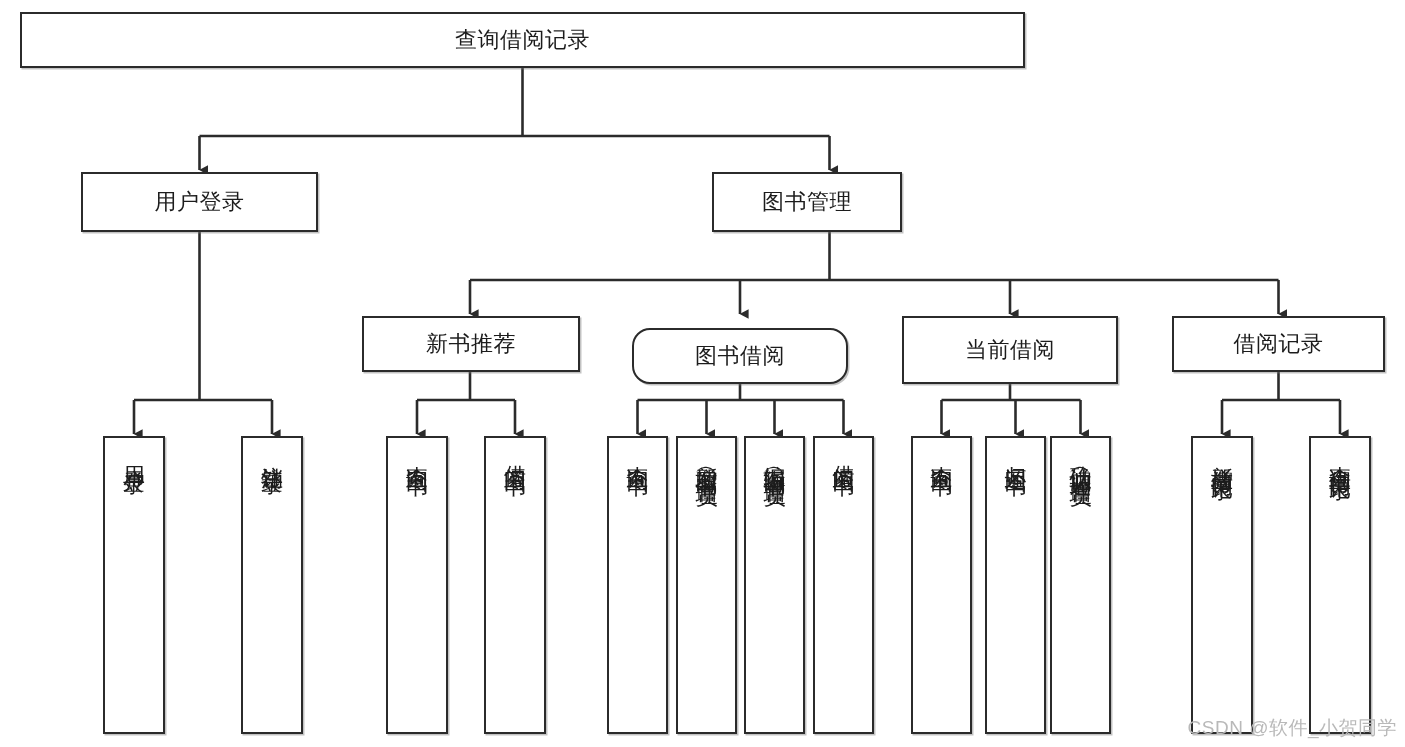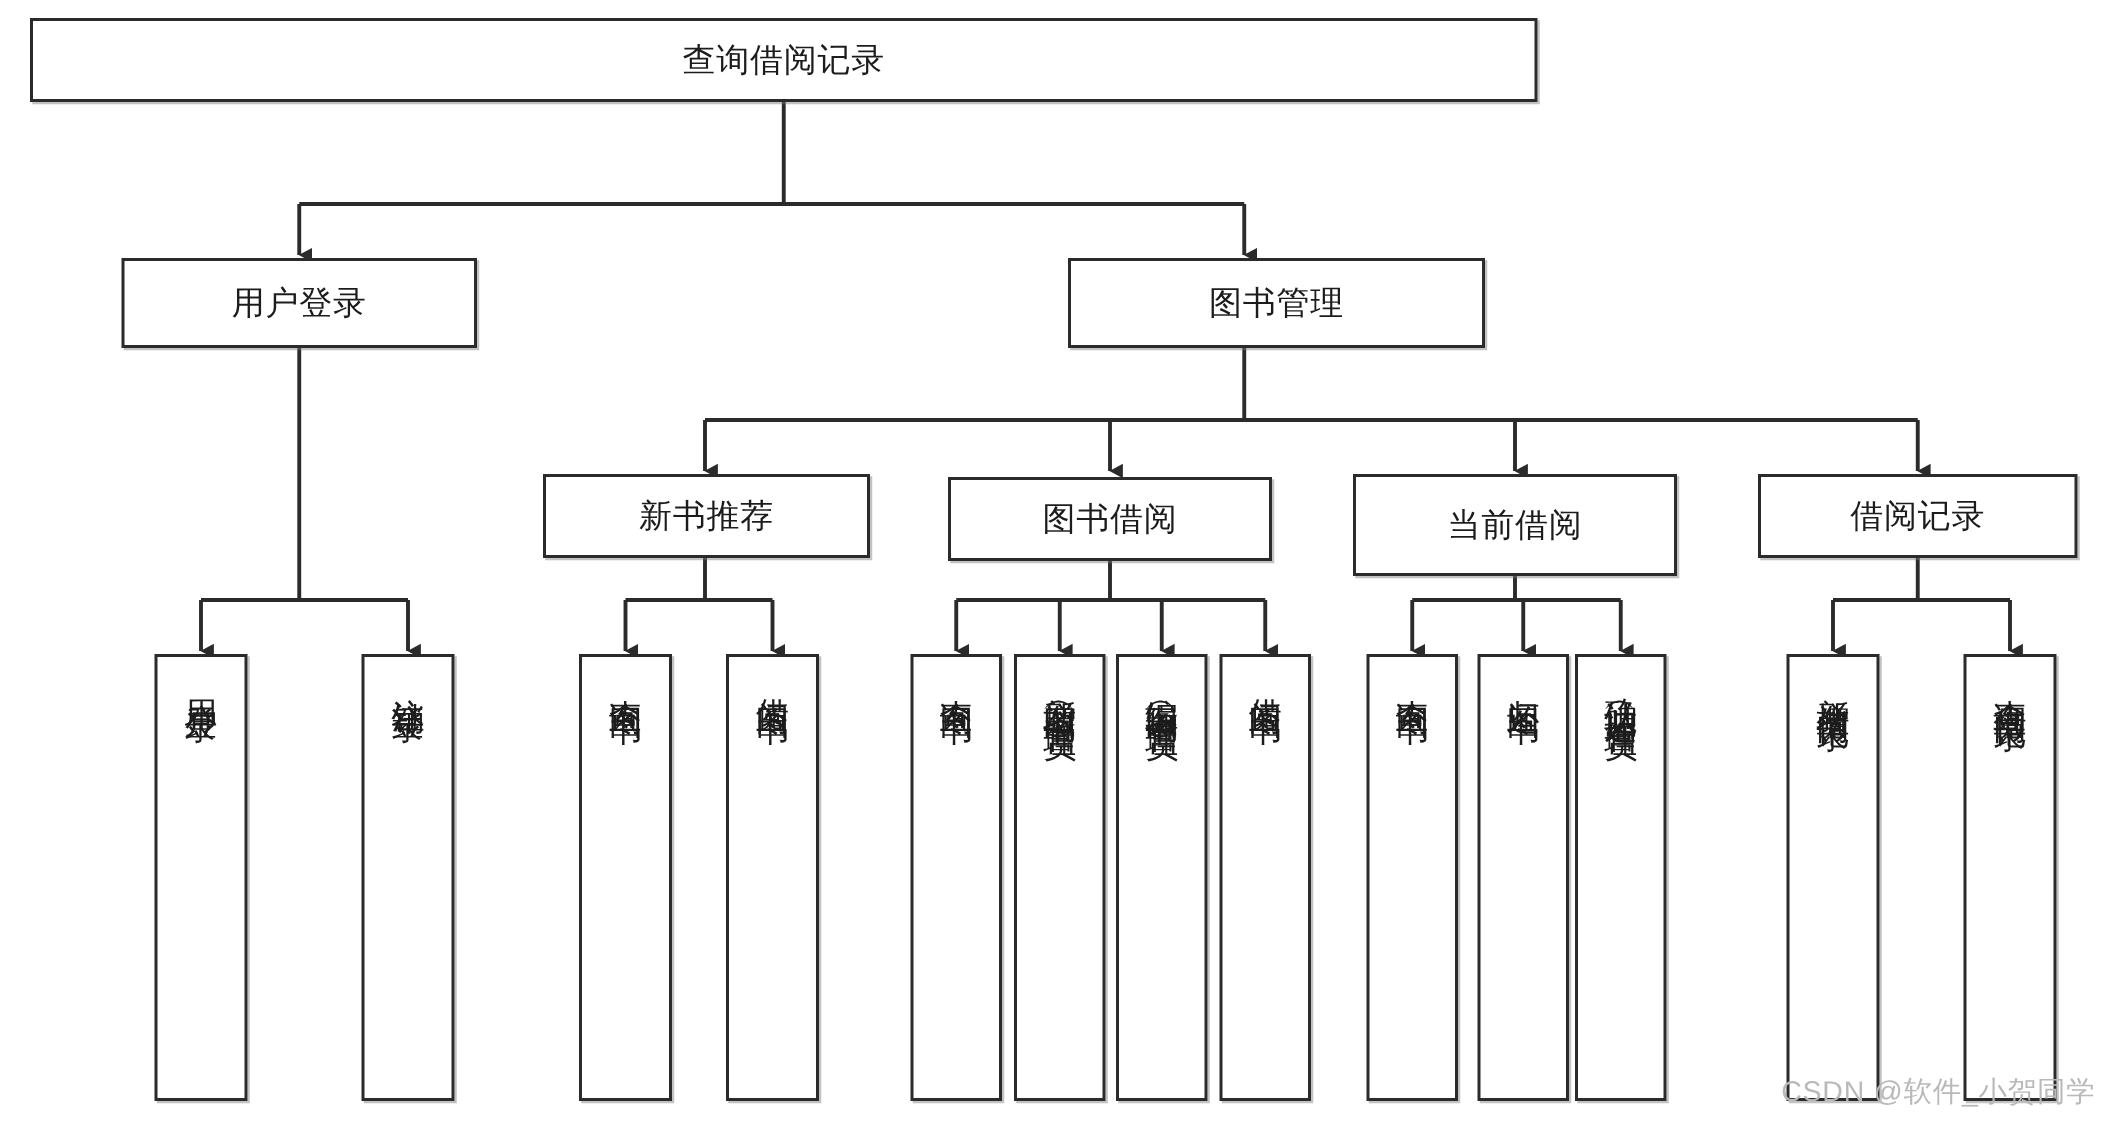--- a/index.html
+++ b/index.html
@@ -113,27 +113,27 @@
       </g>
   </svg>
 
   <div id="nodes-layer">
       <div class="node" style="left: 20px; top: 12px; width: 1005px; height: 56px;">
         <span class="label">查询借阅记录</span>
       </div>
       <div class="node" style="left: 81px; top: 172px; width: 237px; height: 60px;">
         <span class="label">用户登录</span>
       </div>
-      <div class="node" style="left: 712px; top: 172px; width: 278px; height: 60px;">
+      <div class="node" style="left: 712px; top: 172px; width: 190px; height: 60px;">
         <span class="label">图书管理</span>
       </div>
       <div class="node" style="left: 362px; top: 316px; width: 218px; height: 56px;">
         <span class="label">新书推荐</span>
       </div>
-      <div class="node" style="left: 632px; top: 318px; width: 216px; height: 56px;">
+      <div class="node" style="left: 632px; top: 328px; width: 216px; height: 56px; border-radius: 18px;">
         <span class="label">图书借阅</span>
       </div>
       <div class="node" style="left: 902px; top: 316px; width: 216px; height: 68px;">
         <span class="label">当前借阅</span>
       </div>
       <div class="node" style="left: 1172px; top: 316px; width: 213px; height: 56px; justify-content: center;">
         <span class="label">借阅记录</span>
       </div>
       <div class="node vertical" style="left: 103px; top: 436px; width: 62px; height: 298px;">
         <span class="label">用户登录</span>

